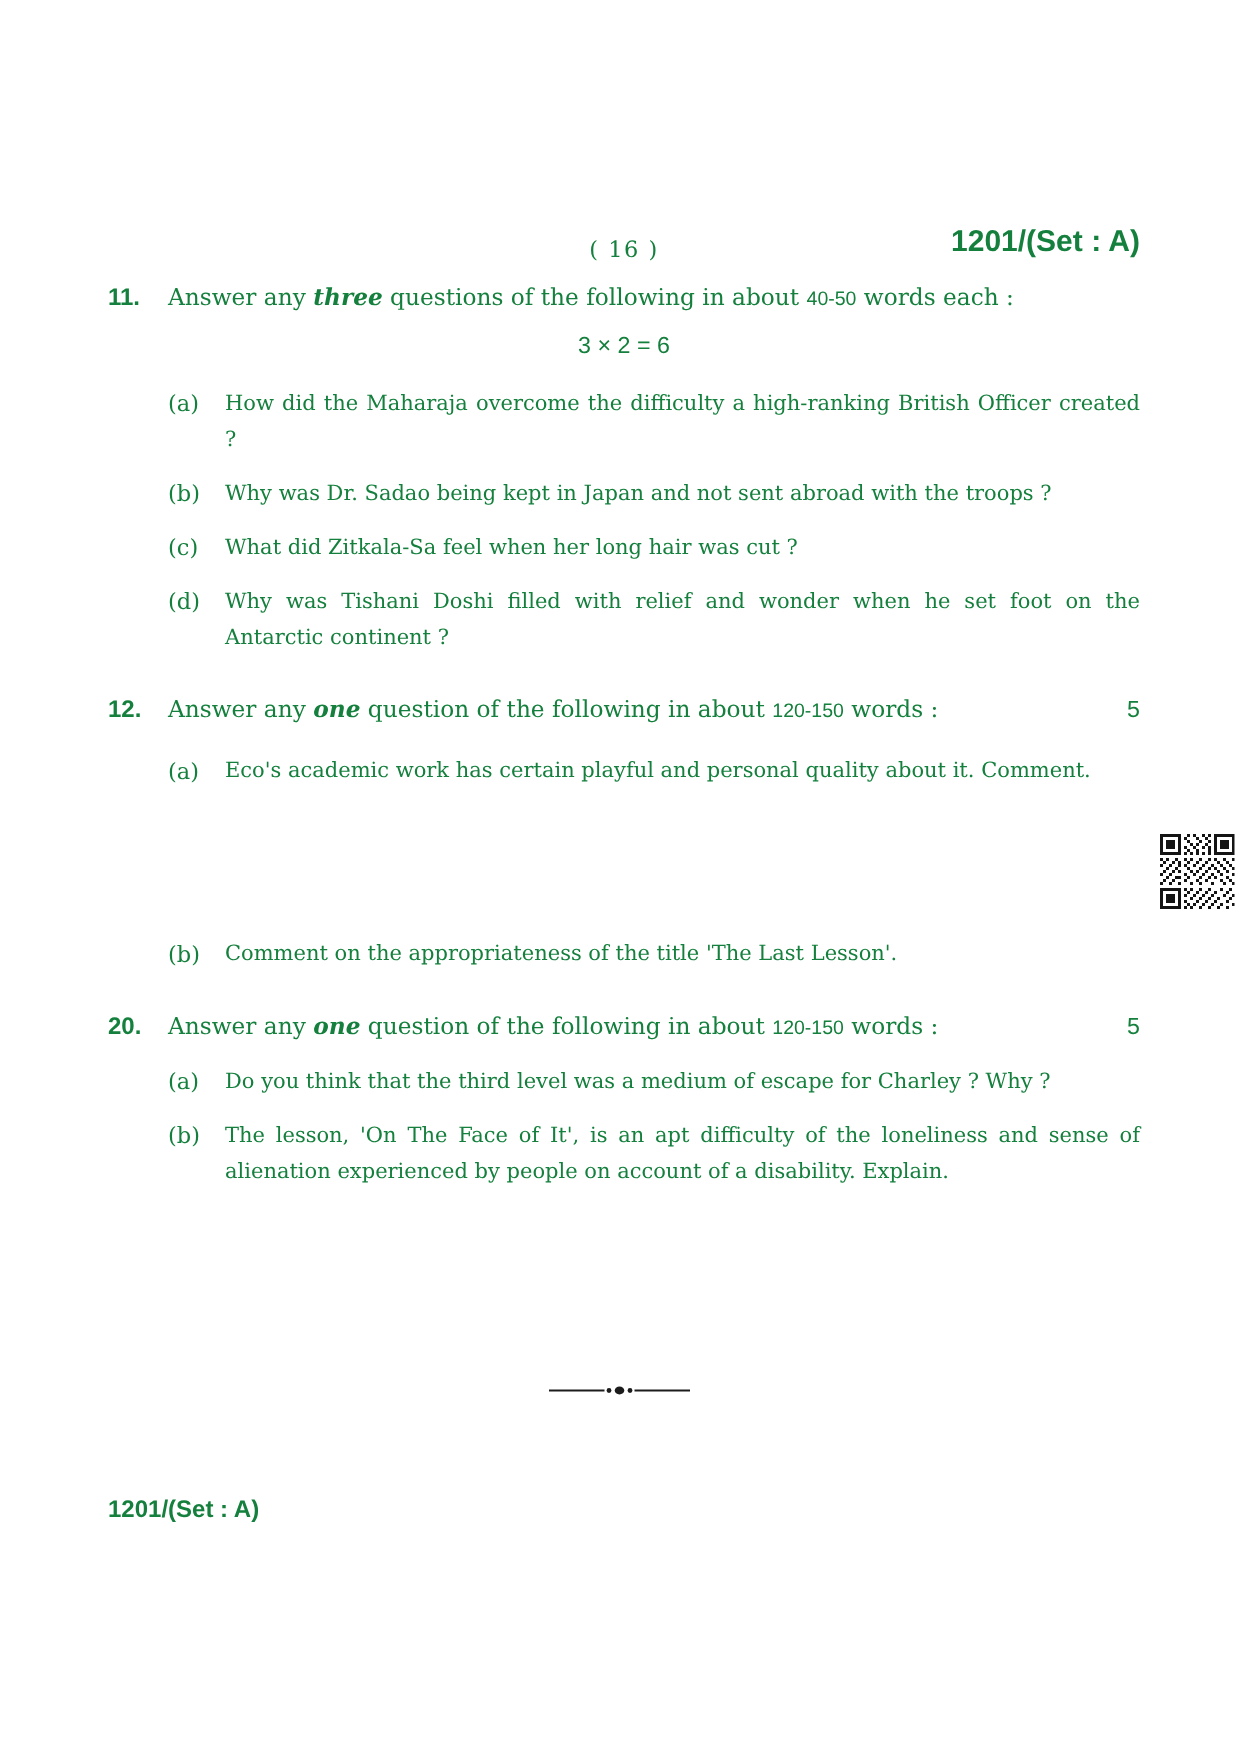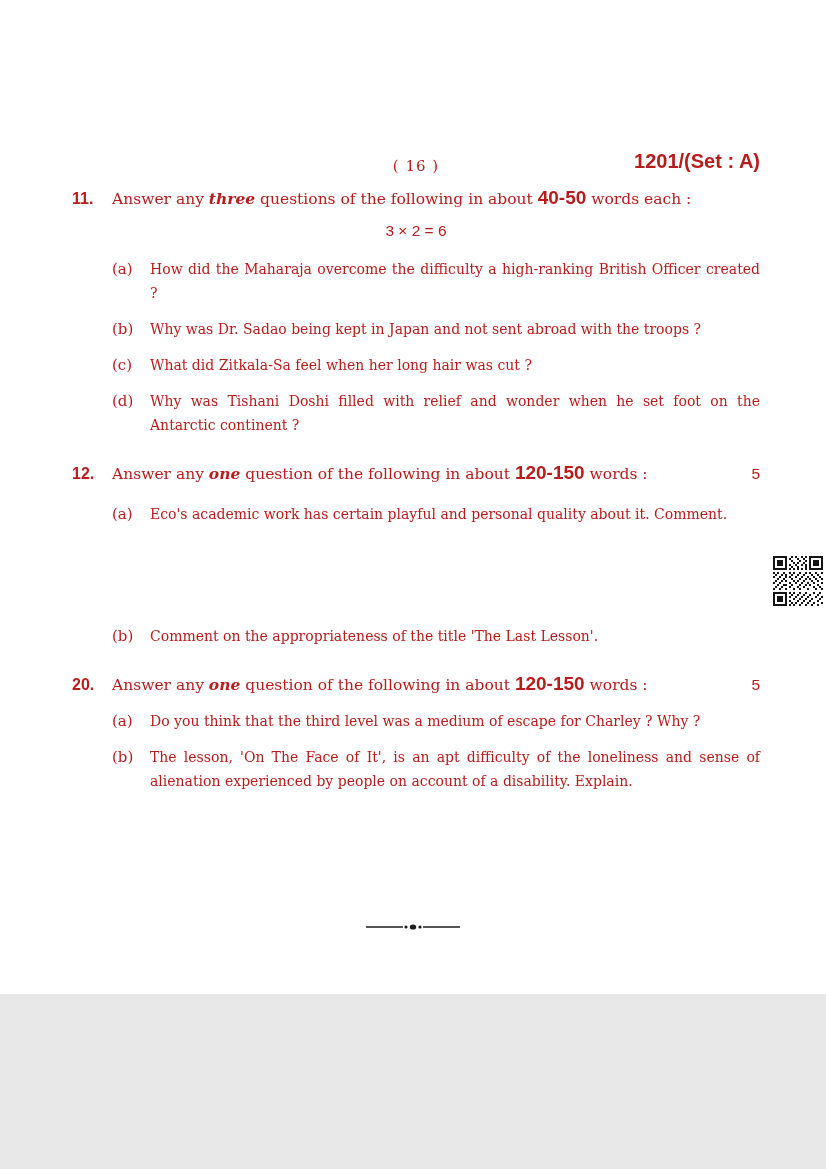--- a/index.html
+++ b/index.html
@@ -1,23 +1,23 @@
 <!DOCTYPE html>
 <html><head>
 <meta charset="utf-8">
 <style>
   html, body { margin: 0; padding: 0; background: #e8e8e8; }
   .page {
     position: relative;
     width: 826px;
-    height: 994px;
+    height: 1169px;
     margin: 0 auto;
     background: #ffffff;
     font-family: "DejaVu Serif", serif;
-    color: #b91c1c;
+    color: #15803d;
     overflow: hidden;
   }
   .content {
     position: absolute;
     left: 72px;
     right: 66px;
     top: 0;
   }
   
   .header-row { position: relative; margin-top: 150px; height: 28px; }
@@ -33,21 +33,21 @@
   
   .question { }
   .q-head { display: flex; align-items: center; line-height: 24px; }
   .q-num {
     width: 40px; flex: 0 0 40px;
     font-family: "Liberation Sans", sans-serif;
     font-weight: bold; font-size: 16px;
   }
   .q-text { flex: 1; font-size: 15.5px; }
   .kw { font-weight: bold; font-style: italic; margin-top: 48px; }
-  .range { font-family: "Liberation Sans", sans-serif; font-weight: bold; font-size: 19px; }
+  .range { font-family: "Liberation Sans", sans-serif; font-weight: normal; font-size: 13px; }
   .q-marks {
     flex: 0 0 auto; margin-left: 14px; text-align: right;
     font-family: "Liberation Sans", sans-serif; font-size: 15.5px;
   }
   .marks-line {
     text-align: center; margin-top: 8px; line-height: 24px;
     font-family: "Liberation Sans", sans-serif; font-size: 15.5px;
   }
   .q11 { margin-top: 8px; }
   .q12 { margin-top: 24px; }

